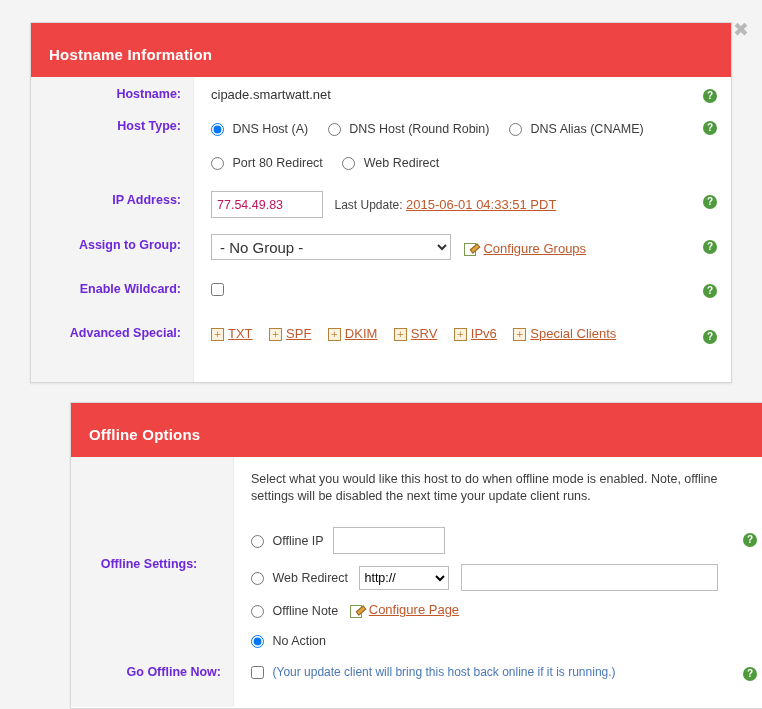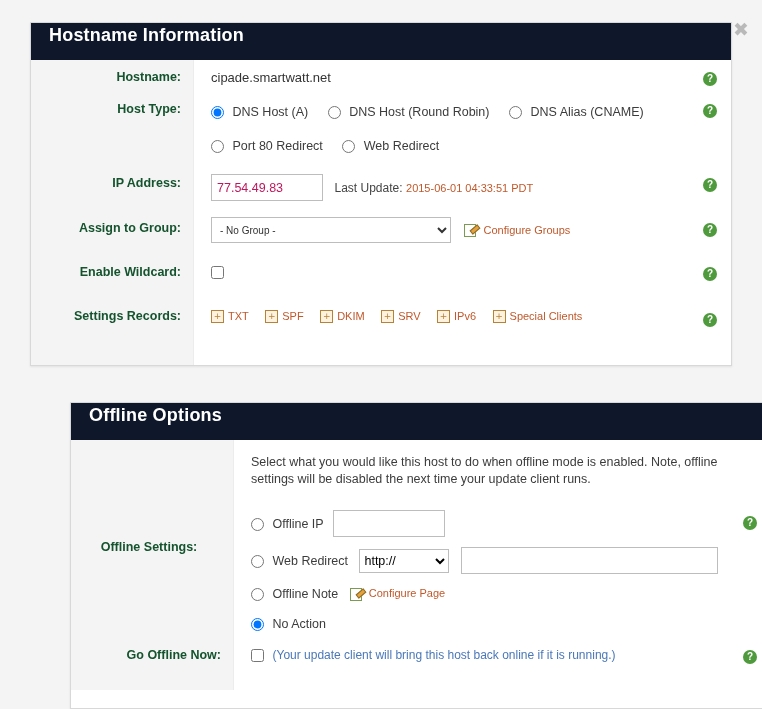--- a/index.html
+++ b/index.html
@@ -36,25 +36,25 @@
   }
   .panel {
     position: absolute;
     left: 30px;
     width: 700px;
     background: #ffffff;
     border: 1px solid #d8d8d8;
     box-shadow: 0 1px 2px rgba(0,0,0,0.08);
   }
   .panel-header {
-    background: #0f172a;
+    background: #ef4444;
     color: #ffffff;
-    font-size: 18px;
+    font-size: 15px;
     font-weight: bold;
-    padding: 2px 0 14px 18px;
+    padding: 23px 0 14px 18px;
     letter-spacing: 0.2px;
   }
   .panel-body {
     background: #ffffff;
     position: relative;
   }
   .left-rail {
     position: absolute;
     left: 0; top: 0; bottom: 0;
     width: 162px;
@@ -68,21 +68,21 @@
     min-height: 32px;
   }
   .row-label {
     width: 162px;
     flex: 0 0 162px;
     box-sizing: border-box;
     text-align: right;
     padding: 10px 12px 6px 6px;
     font-size: 12.5px;
     font-weight: bold;
-    color: #14532d;
+    color: #6d28d9;
     position: relative;
     z-index: 2;
   }
   .row-field {
     flex: 1 1 auto;
     padding: 8px 32px 6px 18px;
     font-size: 12.5px;
     color: #3c3c3c;
     position: relative;
     z-index: 2;
@@ -129,32 +129,33 @@
     line-height: 20px;
   }
   .value-text {
     font-size: 13px;
     color: #333;
     padding-top: 2px;
     display: inline-block;
   }
   .link {
     color: #c0592c;
+    text-decoration: underline;
     cursor: pointer;
-    font-size: 11px;
+    font-size: 13px;
   }
   .last-update {
     font-size: 12px;
     color: #444;
     margin-left: 8px;
   }
   select.dropdown {
     width: 240px;
     height: 26px;
-    font-size: 10px;
+    font-size: 15px;
     font-family: "Liberation Sans", sans-serif;
     border: 1px solid #bdbdbd;
     background: #ffffff;
     color: #333;
     padding: 2px 4px;
   }
   .adv-item {
     display: inline-block;
     margin-right: 13px;
     white-space: nowrap;
@@ -307,21 +308,21 @@
 
       <div class="row" style="min-height:40px;">
         <div class="row-label" style="padding-top:14px;">Enable Wildcard:</div>
         <div class="row-field" style="padding-top:14px;">
           <input class="checkbox" type="checkbox" style="">
         </div>
         <div class="help-icon" style="top:16px;"></div>
       </div>
 
       <div class="row" style="min-height:56px;">
-        <div class="row-label" style="padding-top:18px;">Settings Records:</div>
+        <div class="row-label" style="padding-top:18px;">Advanced Special:</div>
         <div class="row-field" style="padding-top:18px;">
           <span class="adv-item"><span class="plus-icon">+</span><span class="link">TXT</span></span>
           <span class="adv-item"><span class="plus-icon">+</span><span class="link">SPF</span></span>
           <span class="adv-item"><span class="plus-icon">+</span><span class="link">DKIM</span></span>
           <span class="adv-item"><span class="plus-icon">+</span><span class="link">SRV</span></span>
           <span class="adv-item"><span class="plus-icon">+</span><span class="link">IPv6</span></span>
           <span class="adv-item"><span class="plus-icon">+</span><span class="link">Special Clients</span></span>
         </div>
         <div class="help-icon" style="top:22px;"></div>
       </div>

